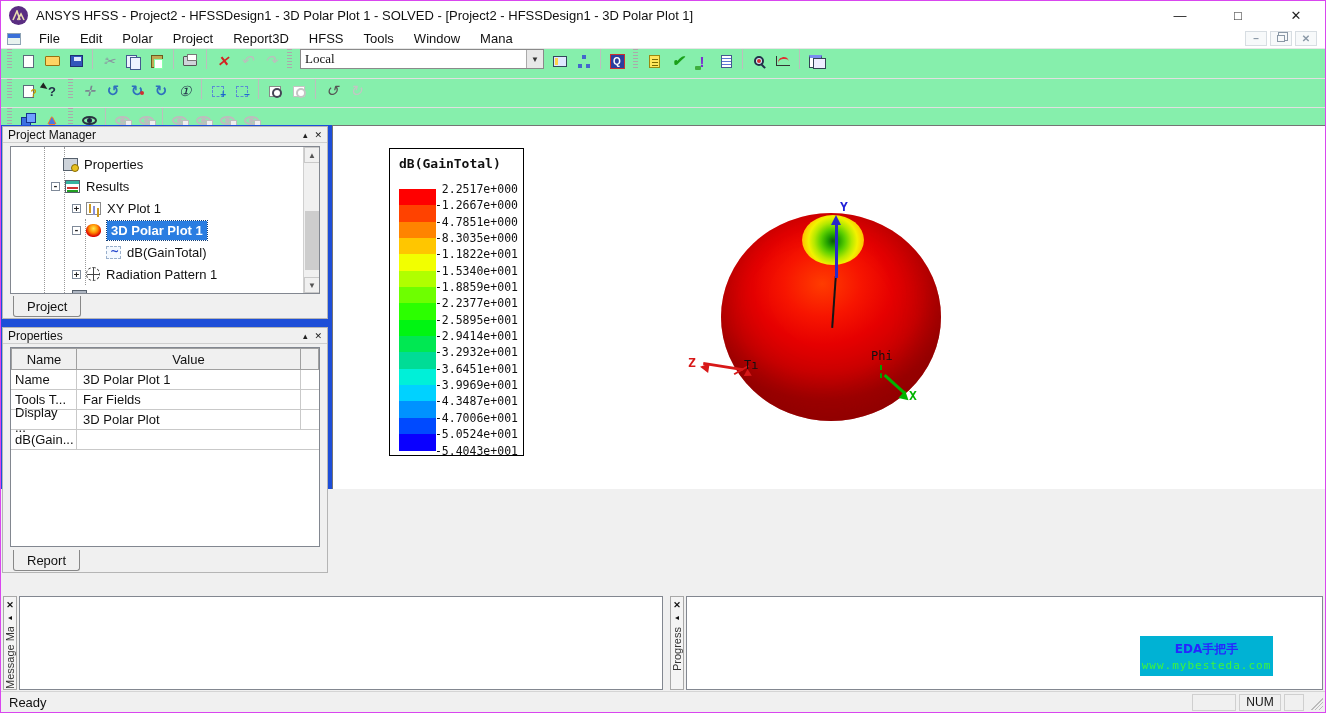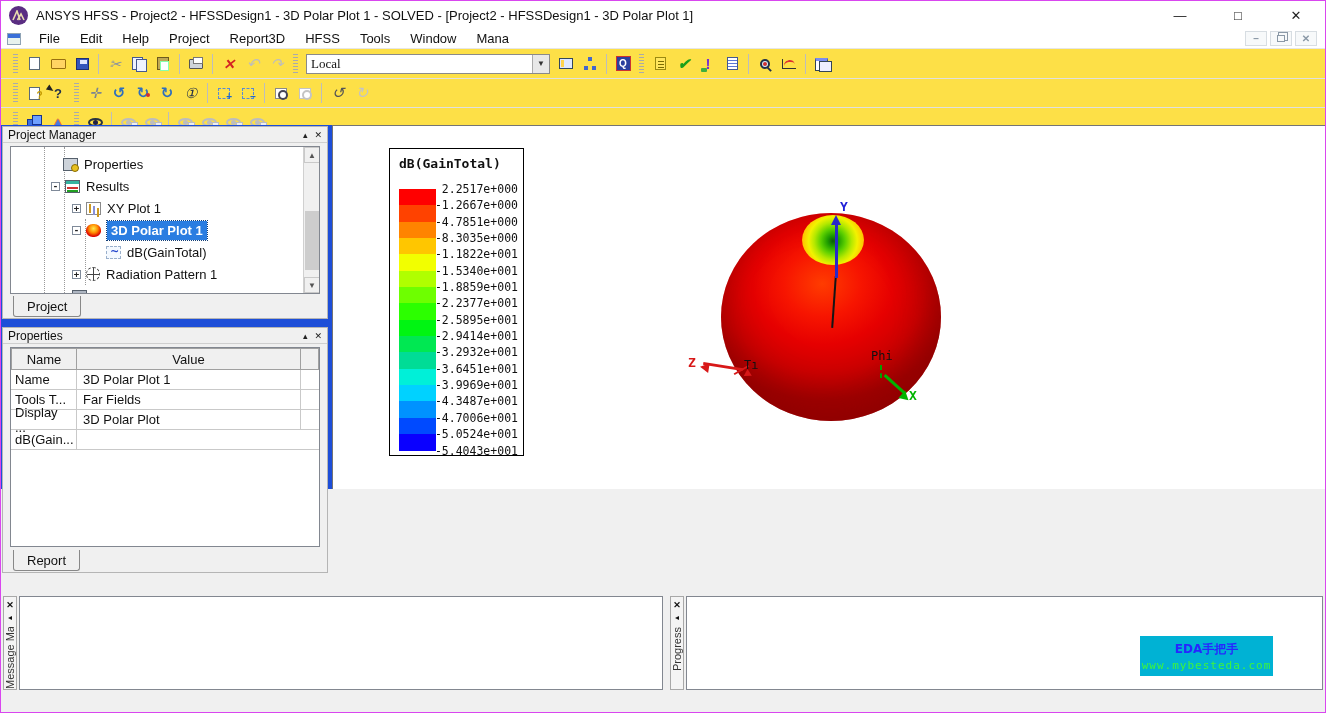--- a/index.html
+++ b/index.html
@@ -16,21 +16,21 @@
 
   
   .menubar{height:20px;background:#fff;display:flex;align-items:center;padding:0 4px;font-size:13px;border-bottom:1px solid #e6e6e6}
   .mdi-ic{width:14px;height:12px;border:1px solid #8fa3b5;background:linear-gradient(#3a6fd8 0 4px,#e8f2ee 4px);margin:0 8px 0 2px;flex:none}
   .m-item{padding:0 10px}
   .mdi-ctrls{margin-left:auto;display:flex;gap:3px;margin-right:4px}
   .mdi-b{width:22px;height:15px;border:1px solid #d7dde2;background:#f7f9fa;display:flex;align-items:center;justify-content:center;color:#8a98a6;font-size:10px;font-weight:bold}
   .r-box{width:8px;height:7px;border:1px solid #8a98a6;box-shadow:2px -2px 0 0 #f7f9fa,2px -2px 0 1px #8a98a6}
 
   
-  .toolbar{height:30px;background:#fde047;display:flex;align-items:center;padding:0 8px;border-bottom:1px solid #e0e0e0}
+  .toolbar{height:30px;background:#86efac;display:flex;align-items:flex-start;padding:0 2px;border-bottom:1px solid #e0e0e0}
   .toolbar.t2,.toolbar.t3{height:29px}
   .grip{width:5px;height:20px;margin:0 4px;background:repeating-linear-gradient(to bottom,#aaa 0 1px,transparent 1px 3px);flex:none}
   .sep{width:1px;height:20px;background:#bdbdbd;margin:0 4px;flex:none}
   .tb{width:24px;height:24px;display:flex;align-items:center;justify-content:center;position:relative;flex:none}
   .ic{position:relative;display:flex;align-items:center;justify-content:center}
   .i-new{width:11px;height:13px;background:#fff;border:1px solid #5a6a7a}
   .i-open{width:15px;height:10px;background:#ffd463;border:1px solid #99700f;border-radius:1px}
   .i-save{width:13px;height:12px;background:#3355bb;border:1px solid #1e2f73}
   .i-save::before{content:"";position:absolute;left:3px;top:1px;width:7px;height:4px;background:#dfe6ff}
   .i-cut::before{content:"✂";font-size:14px;color:#8a93a0}
@@ -208,21 +208,21 @@
       <div class="t-btn">—</div>
       <div class="t-btn">□</div>
       <div class="t-btn">✕</div>
     </div>
   </div>
 
   <div class="menubar">
     <div class="mdi-ic"></div>
     <span class="m-item">File</span>
     <span class="m-item">Edit</span>
-    <span class="m-item">Help</span>
+    <span class="m-item">Polar</span>
     <span class="m-item">Project</span>
     <span class="m-item">Report3D</span>
     <span class="m-item">HFSS</span>
     <span class="m-item">Tools</span>
     <span class="m-item">Window</span>
     <span class="m-item">Mana</span>
     <div class="mdi-ctrls">
       <div class="mdi-b">–</div>
       <div class="mdi-b">
           <span class="r-box"></span>
@@ -564,14 +564,23 @@
       </div>
       <div class="d-content">
         <div class="watermark" style="background-color: rgb(0, 178, 212);">
           <div class="wm1" style="color: rgb(38, 38, 255);">EDA手把手</div>
           <div class="wm2" style="color: rgb(60, 245, 60);">www.mybesteda.com</div>
         </div>
       </div>
     </div>
   </div>
 
+  <div class="statusbar">
+    <span>Ready</span>
+    <div class="sb-cells">
+      <div class="sb-cell"></div>
+      <div class="sb-cell sb-num">NUM</div>
+      <div class="sb-cell" style="width:20px"></div>
+      <div class="gripc"></div>
+    </div>
+  </div>
 
 </div>
 
 </body></html>

